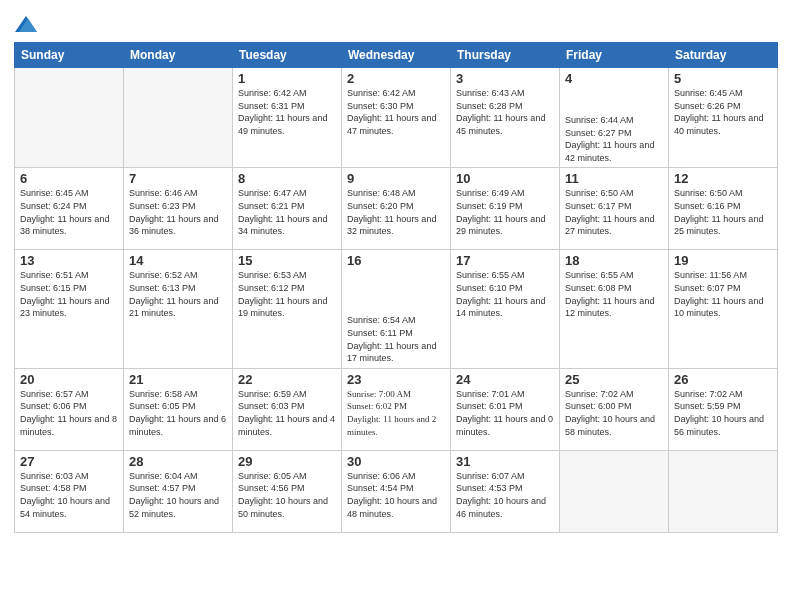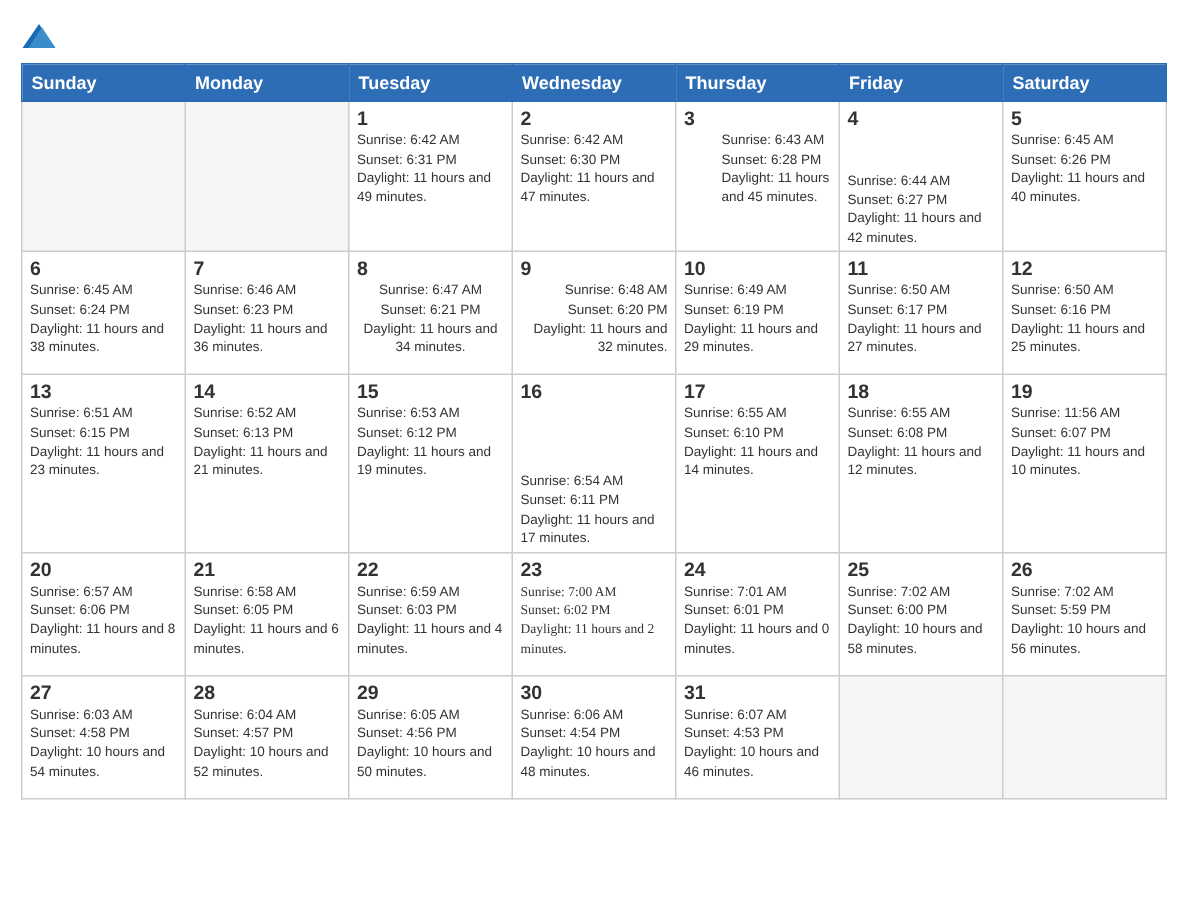--- a/index.html
+++ b/index.html
@@ -153,21 +153,21 @@
 Daylight: 11 hours and 49 minutes.</div>
           </td>
           <td>
             <span class="day-number">2</span>
             <div class="day-info" style="white-space: pre-line;">Sunrise: 6:42 AM
 Sunset: 6:30 PM
 Daylight: 11 hours and 47 minutes.</div>
           </td>
           <td>
             <span class="day-number">3</span>
-            <div class="day-info" style="white-space: pre-line; margin-left: 25px;">Sunrise: 6:43 AM
+            <div class="day-info" style="white-space: pre-line;">Sunrise: 6:43 AM
 Sunset: 6:28 PM
 Daylight: 11 hours and 45 minutes.</div>
           </td>
           <td>
             <span class="day-number">4</span>
             <div class="day-info" style="white-space: pre-line; margin-top: 28px;">Sunrise: 6:44 AM
 Sunset: 6:27 PM
 Daylight: 11 hours and 42 minutes.</div>
           </td>
           <td>
@@ -185,27 +185,27 @@
 Daylight: 11 hours and 38 minutes.</div>
           </td>
           <td>
             <span class="day-number">7</span>
             <div class="day-info" style="white-space: pre-line;">Sunrise: 6:46 AM
 Sunset: 6:23 PM
 Daylight: 11 hours and 36 minutes.</div>
           </td>
           <td>
             <span class="day-number">8</span>
-            <div class="day-info" style="white-space: pre-line; text-align: center;">Sunrise: 6:47 AM
+            <div class="day-info" style="white-space: pre-line;">Sunrise: 6:47 AM
 Sunset: 6:21 PM
 Daylight: 11 hours and 34 minutes.</div>
           </td>
           <td>
             <span class="day-number">9</span>
-            <div class="day-info" style="white-space: pre-line; text-align: right;">Sunrise: 6:48 AM
+            <div class="day-info" style="white-space: pre-line;">Sunrise: 6:48 AM
 Sunset: 6:20 PM
 Daylight: 11 hours and 32 minutes.</div>
           </td>
           <td>
             <span class="day-number">10</span>
             <div class="day-info" style="white-space: pre-line;">Sunrise: 6:49 AM
 Sunset: 6:19 PM
 Daylight: 11 hours and 29 minutes.</div>
           </td>
           <td>

